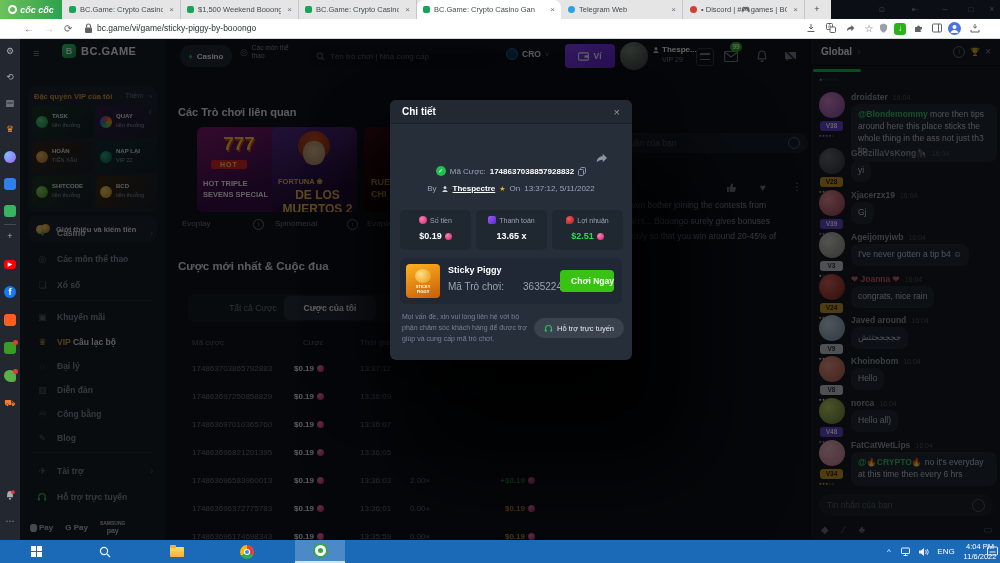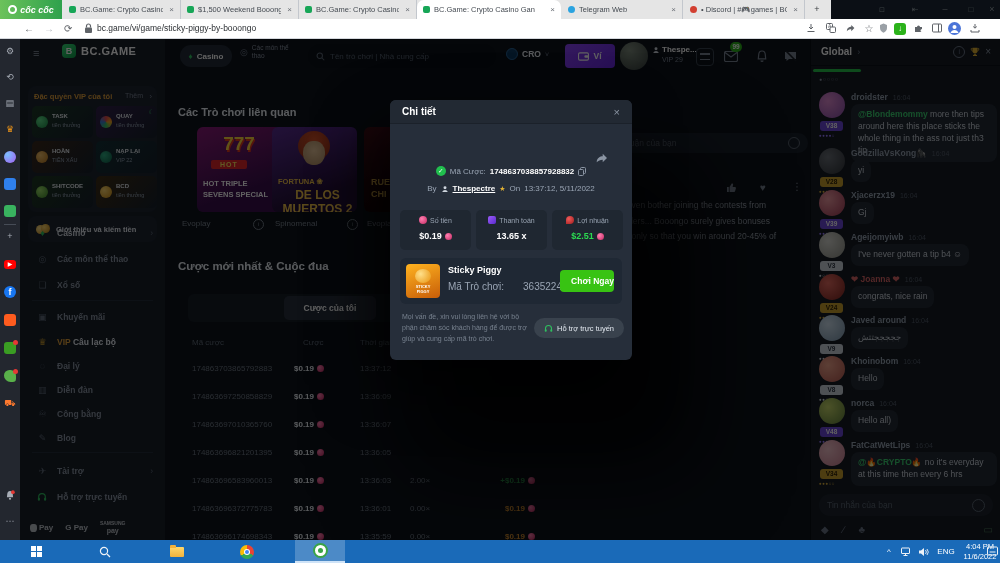--- a/index.html
+++ b/index.html
@@ -442,20 +442,21 @@
     <div class="abs" style="left:740px;top:144px;color:#7a8494;font-size:10px;">♥</div>
     <div class="abs" style="left:772px;top:143px;color:#7a8494;font-size:10px;">⋮</div>
     <div class="abs" style="left:602px;top:160px;width:190px;font-size:8.5px;color:#98a1ad;line-height:15.5px;">
       <div>I even bother joining the contests from</div>
         <div>viders... Booongo surely gives bonuses</div>
         <div>ut only so that you win around 20-45% of</div>
     </div>
 
     <div class="abs" style="left:158px;top:222px;font-size:11.5px;font-weight:bold;color:#e8edf3;">Cược mới nhất &amp; Cuộc đua</div>
     <div class="abs" style="left:168px;top:256px;width:372px;height:28px;background:#161d27;border-radius:6px;">
+      <div class="abs" style="left:20px;top:0;width:90px;height:28px;line-height:28px;text-align:center;font-size:8.5px;color:#77818f;">Tất cả Cược</div>
       <div class="abs" style="left:96px;top:2px;width:92px;height:24px;background:#28303d;border-radius:5px;line-height:24px;text-align:center;font-size:8.5px;font-weight:bold;color:#fff;">Cược của tôi</div>
       <div class="abs" style="left:210px;top:0;width:60px;height:28px;line-height:28px;font-size:8.5px;color:#77818f;">Người</div>
     </div>
     <div>
       <span class="tcell" style="left:172px;top:300px;color:#5f6a78;">Mã cược</span>
       <span class="tcell" style="left:283px;top:300px;color:#5f6a78;">Cược</span>
       <span class="tcell" style="left:340px;top:300px;color:#5f6a78;">Thời gian</span>
 
       <span class="tcell" style="left:172px;top:326px;">174863703865792883</span>
       <span class="tcell" style="left:274px;top:326px;color:#e8edf3;font-weight:bold;"><span>$0.19</span><span class="coin"></span></span>

